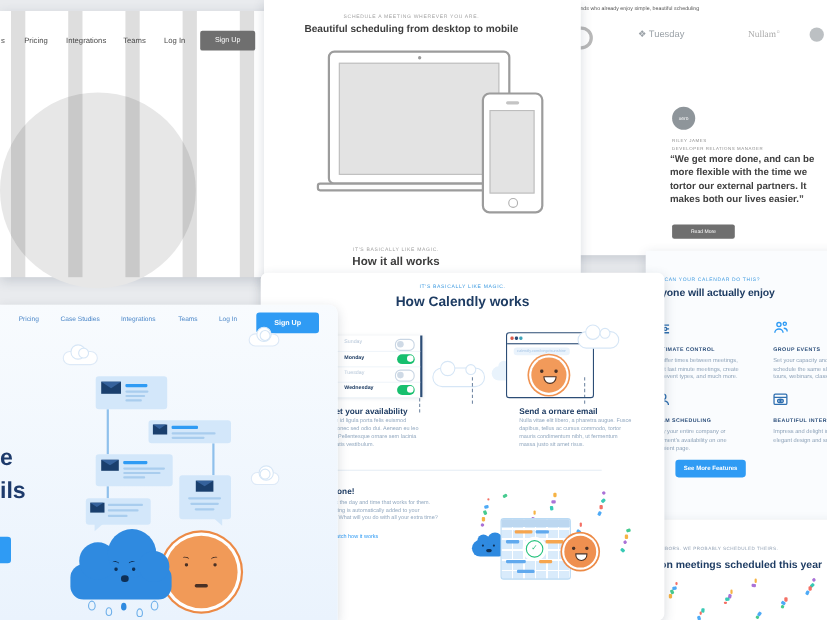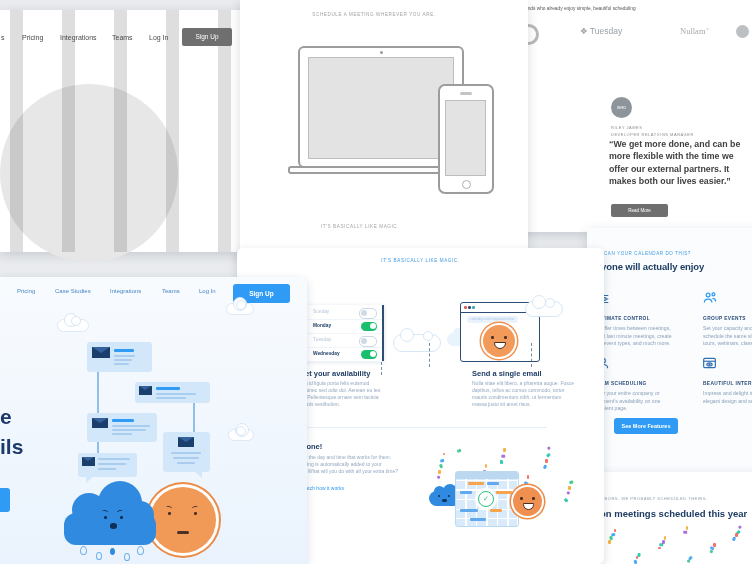--- a/index.html
+++ b/index.html
@@ -95,43 +95,45 @@
     <span class="wf-navitem" style="left:1px;top:24px;">s</span>
     <span class="wf-navitem" style="left:22px;top:24px;">Pricing</span>
     <span class="wf-navitem" style="left:60px;top:24px;">Integrations</span>
     <span class="wf-navitem" style="left:112px;top:24px;">Teams</span>
     <span class="wf-navitem" style="left:149px;top:24px;">Log In</span>
     <div class="wf-btn" style="left:182px;top:18px;width:50px;height:18px;line-height:18px;">Sign Up</div>
   </div>
 
   <div class="panel" style="left:240px;top:0;width:288px;height:258px;z-index:2;">
     <div class="abs ctr eyebrow-g" style="left:0;top:12px;width:268px;">SCHEDULE A MEETING WHEREVER YOU ARE.</div>
+    <div class="abs ctr h-dark" style="left:0;top:21px;width:268px;font-size:9.2px;">Beautiful scheduling from desktop to mobile</div>
     <div class="laptop" style="left:58px;top:46px;width:162px;height:118px;">
       <div class="abs" style="left:50%;top:3px;width:3px;height:3px;margin-left:-1.5px;border-radius:50%;background:#9c9c9c;"></div>
       <div class="screen" style="left:8px;top:9px;width:144px;height:100px;"></div>
     </div>
     <div class="abs" style="left:48px;top:166px;width:182px;height:4px;border:2px solid #9c9c9c;border-radius:3px;background:#fdfdfd;"></div>
     <div class="phone" style="left:198px;top:84px;width:52px;height:106px;z-index:2;">
       <div class="abs" style="left:20px;top:6px;width:12px;height:2.5px;background:#c4c4c4;border-radius:2px;"></div>
       <div class="screen" style="left:5px;top:14px;width:39px;height:74px;"></div>
       <div class="abs" style="left:50%;bottom:3px;width:7px;height:7px;margin-left:-4.5px;border:1.5px solid #b0b0b0;border-radius:50%;"></div>
     </div>
     <div class="abs ctr eyebrow-g" style="left:-14px;top:224px;width:268px;">IT'S BASICALLY LIKE MAGIC.</div>
+    <div class="abs ctr h-dark" style="left:-14px;top:232px;width:268px;font-size:10.5px;">How it all works</div>
   </div>
 
   <div class="panel" style="left:518px;top:0;width:234px;height:232px;z-index:1;">
     <div class="abs nowrap" style="left:3px;top:6px;font-size:4.8px;color:#555;">friends who already enjoy simple, beautiful scheduling</div>
     <div class="abs" style="left:0;top:24px;width:15px;height:15px;border:3px solid #b9b9b9;border-radius:50%;"></div>
     <div class="abs nowrap" style="left:62px;top:26px;font-size:8.5px;color:#9aa1a7;"><span>❖</span> <span>Tuesday</span></div>
     <div class="abs nowrap" style="left:162px;top:26px;font-size:8.5px;color:#a9a9a9;font-family:'Liberation Serif',serif;"><span>Nullam</span><sup style="font-size:4px;">☺</sup></div>
     <div class="abs" style="left:218px;top:25px;width:13px;height:13px;background:#bcc0c3;border-radius:50%;"></div>
     <div class="abs ctr" style="left:93px;top:97px;width:21px;height:21px;background:#8e959a;border-radius:50%;color:#fff;font-size:4.5px;line-height:21px;">xero</div>
     <div class="abs nowrap" style="left:93px;top:125px;font-size:4px;letter-spacing:.5px;color:#8e8e8e;">RILEY JAMES</div>
     <div class="abs nowrap" style="left:93px;top:131.5px;font-size:4px;letter-spacing:.5px;color:#8e8e8e;">DEVELOPER RELATIONS MANAGER</div>
-    <div class="abs" style="left:91px;top:138px;width:138px;font-size:8.8px;font-weight:bold;color:#404040;line-height:1.4;">“We get more done, and can be more flexible with the time we offer our external partners. It makes both our lives easier.”</div>
+    <div class="abs" style="left:91px;top:138px;width:138px;font-size:8.8px;font-weight:bold;color:#404040;line-height:1.4;">“We get more done, and can be more flexible with the time we tortor our external partners. It makes both our lives easier.”</div>
     <div class="wf-btn" style="left:93px;top:204px;width:57px;height:13px;line-height:13px;font-size:4.6px;">Read More</div>
   </div>
 
   <div class="panel" style="left:587px;top:228px;width:200px;height:244px;z-index:2;background:#fafcfe;">
     <div class="abs nowrap eyebrow-b" style="left:17px;top:23px;font-size:4.5px;">CAN YOUR CALENDAR DO THIS?</div>
     <div class="abs nowrap h-navy" style="left:-66px;top:33px;font-size:9.5px;letter-spacing:-0.1px;">Features that everyone will actually enjoy</div>
 
     <span class="abs" style="left:9px;top:64px;">
       <svg width="14" height="14" viewBox="0 0 24 24" fill="none" stroke="#2f6fb0" stroke-width="2">
           <path d="M3 6h18M3 12h18M3 18h18"></path>
@@ -208,20 +210,21 @@
         <i style="left: 59%; top: 65%; background: rgb(39, 194, 125); transform: rotate(740deg); border-radius: 50%; height: 2.5px;"></i>
         <i style="left: 4%; top: 40%; background: rgb(245, 166, 35);"></i>
         <i style="left: 45%; top: 15%; background: rgb(155, 89, 208); transform: rotate(814deg);"></i>
         <i style="left: 31%; top: 57%; background: rgb(242, 87, 74); border-radius: 50%; height: 2.5px;"></i>
         <i style="left: 72%; top: 32%; background: rgb(47, 155, 244); transform: rotate(925deg);"></i>
       </div>
   </div>
 
   <div class="panel" style="left:237px;top:248px;width:367px;height:316px;z-index:3;border-radius:6px;">
     <div class="abs ctr eyebrow-b" style="left:0;top:10px;width:100%;">IT'S BASICALLY LIKE MAGIC.</div>
+    <div class="abs ctr h-navy" style="left:0;top:19px;width:100%;font-size:12.5px;">How Calendly works</div>
 
     <div class="abs" style="left:55px;top:57px;width:90px;height:56px;background:#fff;border-right:2px solid #2c4d76;box-shadow:0 1px 4px rgba(40,70,110,.18);">
       <div class="day-row off" style="top:0;">
           <span class="day-label">Sunday</span>
           <span class="sw">
             <i></i>
           </span>
         </div>
       <div class="day-row on" style="top:14px;">
           <span class="day-label">Monday</span>
@@ -263,21 +266,21 @@
     <div class="cloudo" style="left:288px;top:53px;width:36px;height:14px;"></div>
     <div class="dash" style="left:192px;top:95px;height:24px;"></div>
     <div class="dash" style="left:294px;top:95px;height:24px;"></div>
 
     <div class="abs nowrap h-navy" style="left:63px;top:121px;font-size:7.5px;">Set your availability</div>
     <div class="step-line" style="left:55px;top:132px;">Nullam id ligula porta felis euismod</div>
     <div class="step-line" style="left:55px;top:139px;">sed. Donec sed odio dui. Aenean eu leo</div>
     <div class="step-line" style="left:55px;top:146px;">quam. Pellentesque ornare sem lacinia</div>
     <div class="step-line" style="left:55px;top:153px;">venenatis vestibulum.</div>
 
-    <div class="abs nowrap h-navy" style="left:235px;top:121px;font-size:7.5px;">Send a single email</div>
+    <div class="abs nowrap h-navy" style="left:235px;top:121px;font-size:7.5px;">Send a ornare email</div>
     <div class="step-line" style="left:235px;top:132px;">Nulla vitae elit libero, a pharetra augue. Fusce</div>
     <div class="step-line" style="left:235px;top:139px;">dapibus, tellus ac cursus commodo, tortor</div>
     <div class="step-line" style="left:235px;top:146px;">mauris condimentum nibh, ut fermentum</div>
     <div class="step-line" style="left:235px;top:153px;">massa justo sit amet risus.</div>
 
     <div class="abs" style="left:60px;top:179px;width:250px;height:1px;background:#e6eef6;"></div>
 
     <div class="abs nowrap h-navy" style="left:64px;top:194px;font-size:7.5px;">Done!</div>
     <div class="step-line" style="left:49px;top:206px;">They pick the day and time that works for them.</div>
     <div class="step-line" style="left:49px;top:213px;">The meeting is automatically added to your</div>

